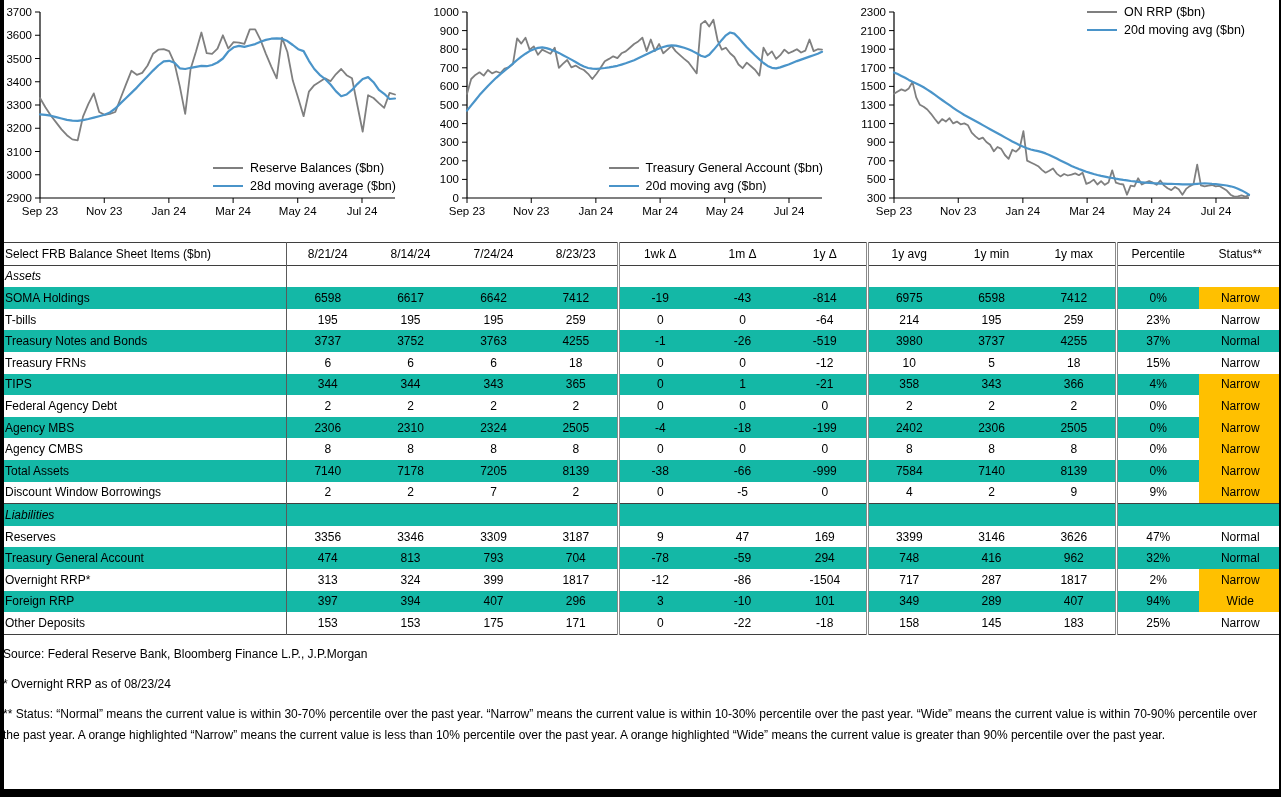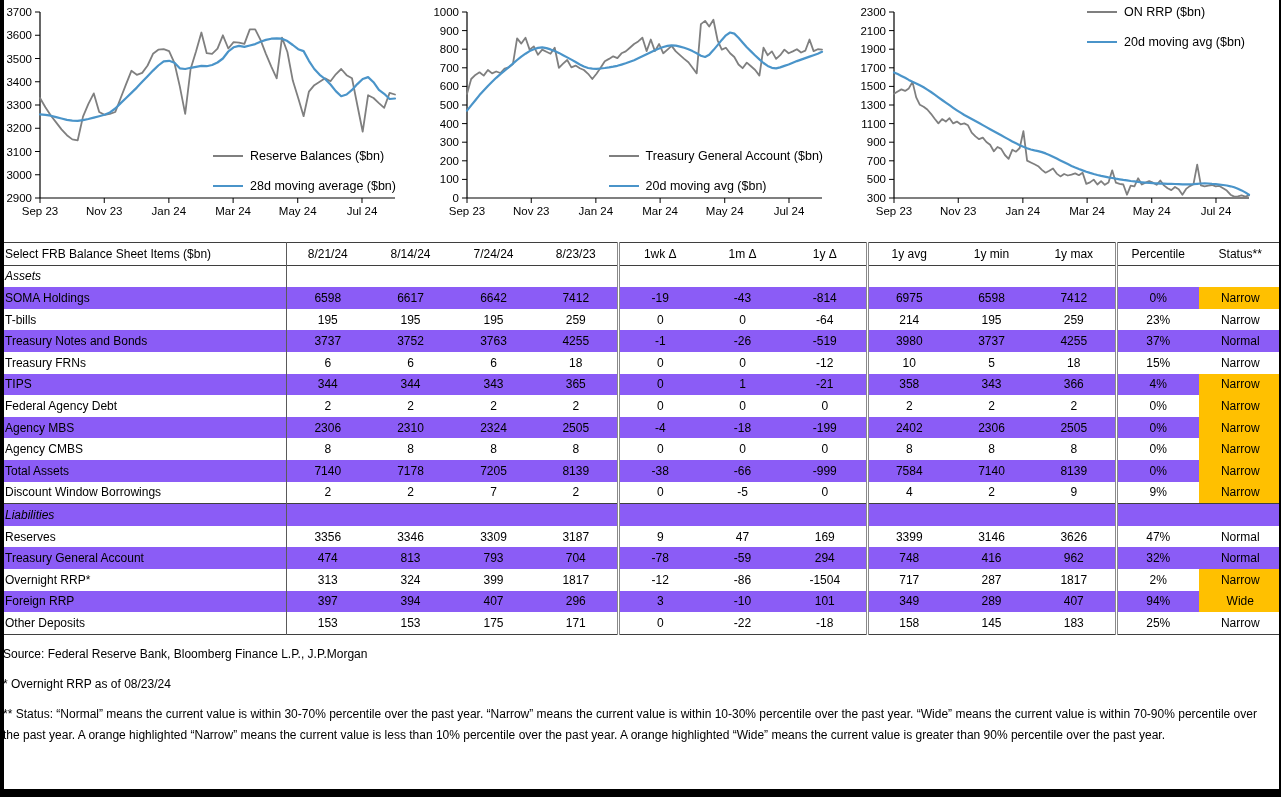--- a/index.html
+++ b/index.html
@@ -8,37 +8,37 @@
   
   .edge{position:absolute;background:#000;z-index:30;}
   .edge-left{left:0;top:0;width:4px;height:797px;}
   .edge-right{right:0;top:0;width:2px;height:797px;}
   .edge-bottom{left:0;bottom:0;width:1281px;height:8px;}
 
   
   .charts-row{display:flex;width:1281px;height:237px;}
   .chart-box{position:relative;width:427px;height:237px;}
   svg text{font-family:"Liberation Sans",sans-serif;fill:#000;}
-  .legend{position:absolute;display:flex;flex-direction:column;gap:13px;background:transparent;}
+  .legend{position:absolute;display:flex;flex-direction:column;gap:1px;background:transparent;}
   .legend.bottom-right{right:31px;bottom:43px;}
   .legend.top-right{right:36px;top:3px;}
   .legend-item{display:flex;align-items:center;gap:7px;font-size:12.5px;height:17px;white-space:nowrap;}
   .legend-swatch{width:30px;height:0;border-top:2.6px solid #000;flex:0 0 30px;}
 
   
   .sheet{border-collapse:collapse;table-layout:fixed;width:1281px;margin-top:5px;font-size:12px;}
   .sheet th,.sheet td{height:21.6px;padding:0 3px;text-align:center;font-weight:normal;
         overflow:hidden;white-space:nowrap;}
   .sheet .lbl{text-align:left;}
   .sheet thead tr{border-top:1.4px solid #3f3f3f;border-bottom:1.4px solid #3f3f3f;}
   .sheet tbody{border-bottom:1.4px solid #3f3f3f;}
   .sheet{border-left:2px solid #ec4899;border-right:1px solid #6a6a6a;}
   .sheet tr>*:nth-child(2){border-left:1px solid #5a5a5a;}
   .sheet tr>*:nth-child(6),.sheet tr>*:nth-child(9),.sheet tr>*:nth-child(12){border-left:3px double #8a8a8a;}
-  .band-blue{background:#8b5cf6;}
+  .band-blue{background:#14b8a6;}
   .row-top-border{border-top:1.4px solid #3f3f3f;}
   .bold{font-weight:bold;font-style:italic;}
   .ind0{padding-left:4px;}.ind1{padding-left:11px;}.ind2{padding-left:19px;margin-top:46px;}
   .status-orange{background:#FFC000;}
 
   
   .footnotes{padding:1px 17px 0 3px;font-size:12px;}
   .fn{margin-top:8.5px;line-height:1.78;}
 </style>
 </head>

